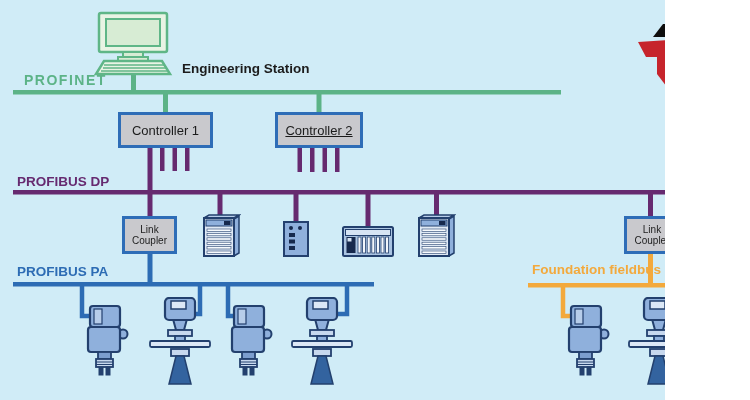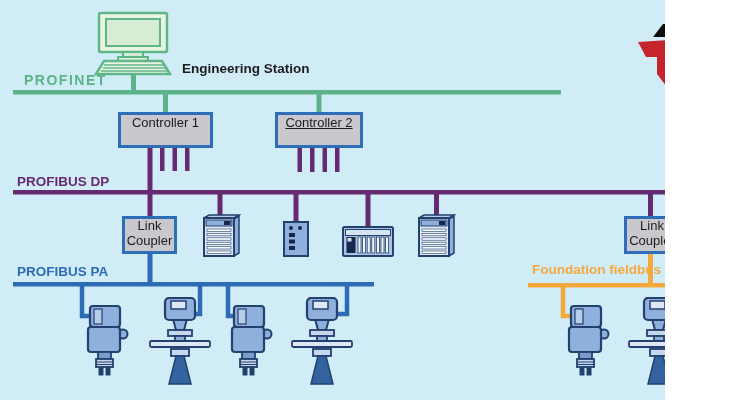--- a/index.html
+++ b/index.html
@@ -15,27 +15,27 @@
   .stage svg.diagram {
     position: absolute;
     left: 0; top: 0;
   }
   .node-box {
     position: absolute;
     box-sizing: border-box;
     background: #c9c9cd;
     border: 3px solid #2e6db7;
     display: flex;
-    align-items: flex-start;
+    align-items: center;
     justify-content: center;
     text-align: center;
     color: #1c1c1c;
   }
   .box-controller { font-size: 13px; }
-  .box-coupler { font-size: 13px; line-height: 1.12; }
+  .box-coupler { font-size: 10px; line-height: 1.12; }
   #box-controller-1 { left: 118px; top: 112px; width: 95px; height: 36px; }
   #box-controller-2 { left: 275px; top: 112px; width: 88px; height: 36px; text-decoration: underline; }
   #box-link-coupler-1 { left: 122px; top: 216px; width: 55px; height: 38px; }
   #box-link-coupler-2 { left: 624px; top: 216px; width: 56px; height: 38px; }
   text.bus-label { font-weight: bold; font-size: 13.5px; }
   text.profinet-label { font-size: 14px; letter-spacing: 1.5px; }
   text.station-label { font-weight: bold; font-size: 13.5px; fill: #1c1c1c; }
 </style>
 </head>
 <body>

